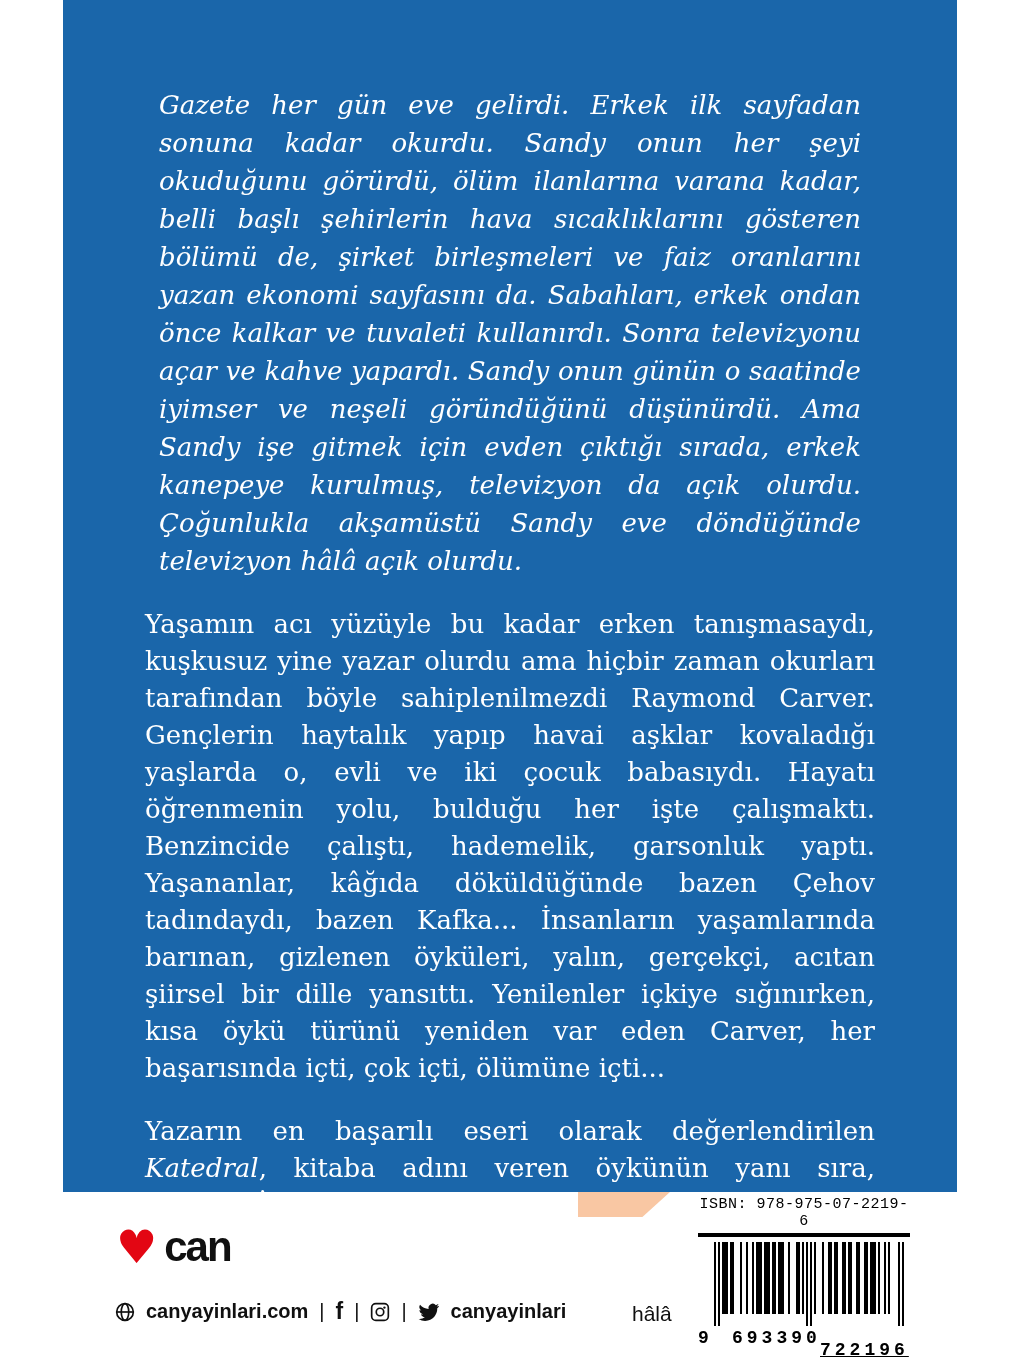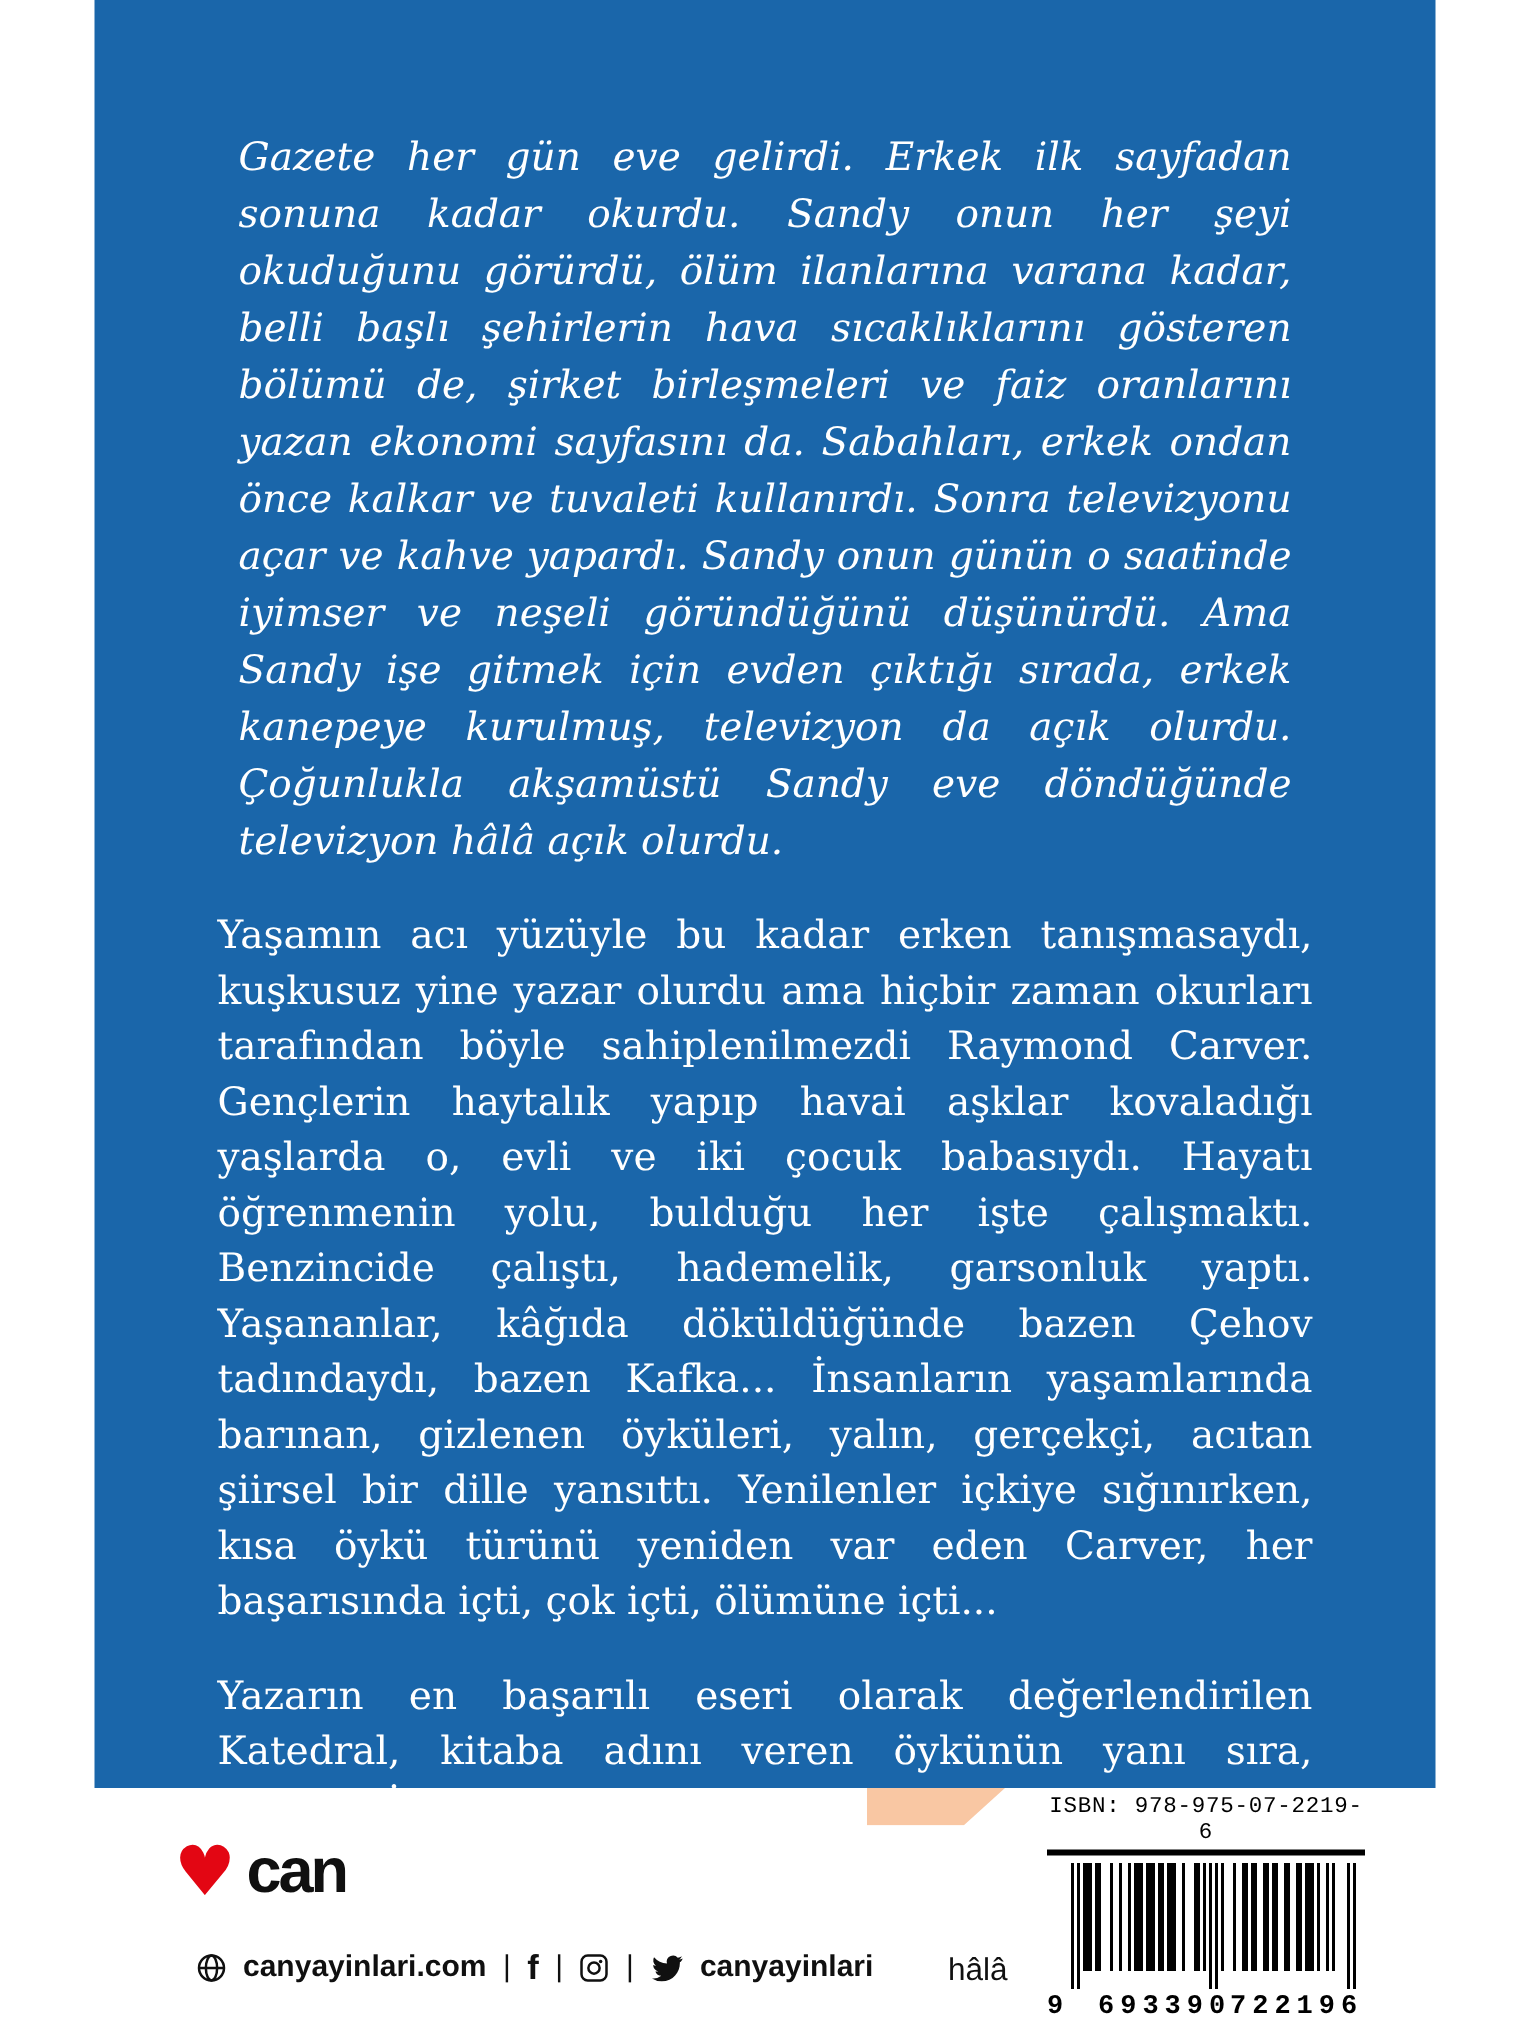--- a/index.html
+++ b/index.html
@@ -4,45 +4,45 @@
 <style>
   html,body{margin:0;padding:0;background:#ffffff;}
   .page{position:relative;width:1020px;height:1360px;background:#ffffff;overflow:hidden;font-family:"DejaVu Serif",serif;}
 
   .blue-panel{position:absolute;left:63px;top:0;width:894px;height:1192px;background:#1a66aa;overflow:hidden;}
   .panel-inner{position:absolute;left:82px;right:82px;top:72px;color:#ffffff;}
 
   .excerpt{font-style:italic;font-size:26px;line-height:38px;text-align:justify;margin:14px;}
   .bio{font-size:26px;line-height:37px;text-align:justify;margin:26px 0 0;}
   .closing{font-size:26px;line-height:37px;text-align:justify;margin:26px 0 0;}
-  .closing .book-title{margin-top:24px;}
+  .closing .book-title{font-style:italic;margin-top:24px;}
 
   .peach-tab{position:absolute;left:578px;top:1192px;width:92px;height:25px;background:#f9c7a3;clip-path:polygon(0 0,100% 0,70% 100%,0 100%);}
 
   .logo{position:absolute;left:116px;top:1224px;display:flex;align-items:center;gap:7px;font-family:"Liberation Sans",sans-serif;}
   .logo .heart{color:#e30613;font-family:"DejaVu Sans",sans-serif;font-size:46px;line-height:1;}
   .logo .wordmark{font-size:42px;font-weight:700;letter-spacing:-2px;color:#101010;line-height:1;}
 
-  .social-row{position:absolute;left:131px;top:1298px;display:flex;align-items:center;gap:11px;font-family:"Liberation Sans",sans-serif;font-weight:700;font-size:20px;color:#101010;}
+  .social-row{position:absolute;left:115px;top:1298px;display:flex;align-items:center;gap:11px;font-family:"Liberation Sans",sans-serif;font-weight:700;font-size:20px;color:#101010;}
   .sep{font-weight:400;color:#101010;}
   .fb{font-size:23px;font-weight:800;}
   .icon{display:inline-flex;align-items:center;}
 
   .genre{position:absolute;left:632px;top:1302px;font-family:"Liberation Sans",sans-serif;font-size:21px;color:#101010;}
 
   .barcode-box{position:absolute;left:698px;top:1196px;width:212px;color:#000;}
   .isbn-text{font-family:"Liberation Mono","DejaVu Sans Mono",monospace;font-size:15px;text-align:center;letter-spacing:.5px;}
   .isbn-rule{height:4px;background:#000;margin-top:3px;}
   .bc-wrap{position:relative;height:84px;margin:5px 0 0 16px;width:190px;}
   .bc-bar{position:absolute;top:0;width:2px;height:72px;background:#000;}
   .bc-bar.tall{height:84px;}
   .bc-digits{position:relative;height:22px;margin-top:2px;font-family:"Liberation Mono","DejaVu Sans Mono",monospace;font-size:18px;font-weight:700;}
   .bc-digits .d-first{position:absolute;left:0;top:0;}
   .bc-digits .d-left{position:absolute;left:34px;top:0;letter-spacing:4px;}
-  .bc-digits .d-right{position:absolute;left:122px;top:0;letter-spacing:4px;}
+  .bc-digits .d-right{position:absolute;left:122px;top:12px;letter-spacing:4px;text-decoration:underline;}
 </style>
 </head>
 <body>
 
 <div class="page">
 
   <div class="blue-panel">
     <div class="panel-inner">
       <p class="excerpt" lang="tr">Gazete her gün eve gelirdi. Erkek ilk sayfadan sonuna kadar okurdu. Sandy onun her şeyi okuduğunu görürdü, ölüm ilanlarına varana kadar, belli başlı şehirlerin hava sıcaklıklarını gösteren bölümü de, şirket birleşmeleri ve faiz oranlarını yazan ekonomi sayfasını da. Sabahları, erkek ondan önce kalkar ve tuvaleti kullanırdı. Sonra televizyonu açar ve kahve yapardı. Sandy onun günün o saatinde iyimser ve neşeli göründüğünü düşünürdü. Ama Sandy işe gitmek için evden çıktığı sırada, erkek kanepeye kurulmuş, televizyon da açık olurdu. Çoğunlukla akşamüstü Sandy eve döndüğünde televizyon hâlâ açık olurdu.</p>
       <p class="bio" lang="tr">Yaşamın acı yüzüyle bu kadar erken tanışmasaydı, kuşkusuz yine yazar olurdu ama hiçbir zaman okurları tarafından böyle sahiplenilmezdi Raymond Carver. Gençlerin haytalık yapıp havai aşklar kovaladığı yaşlarda o, evli ve iki çocuk babasıydı. Hayatı öğrenmenin yolu, bulduğu her işte çalışmaktı. Benzincide çalıştı, hademelik, garsonluk yaptı. Yaşananlar, kâğıda döküldüğünde bazen Çehov tadındaydı, bazen Kafka... İnsanların yaşamlarında barınan, gizlenen öyküleri, yalın, gerçekçi, acıtan şiirsel bir dille yansıttı. Yenilenler içkiye sığınırken, kısa öykü türünü yeniden var eden Carver, her başarısında içti, çok içti, ölümüne içti...</p>

